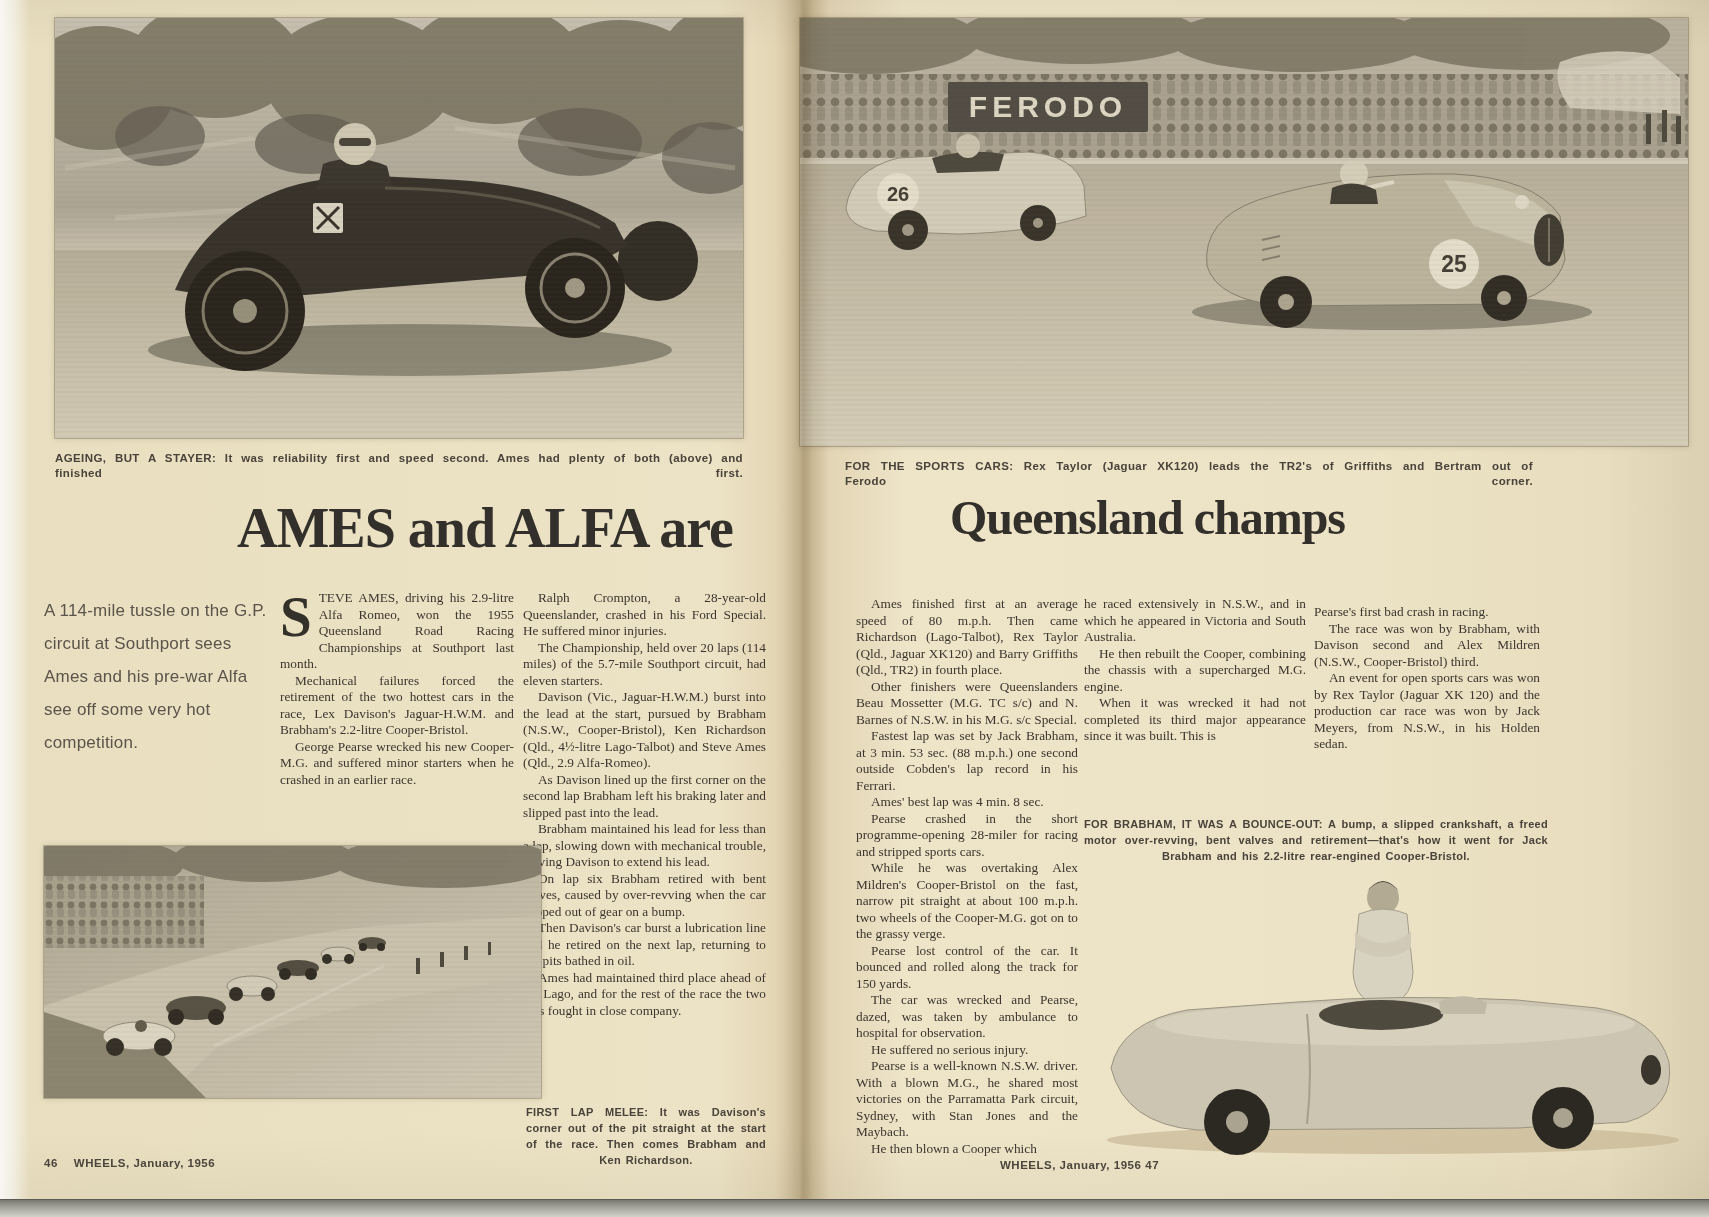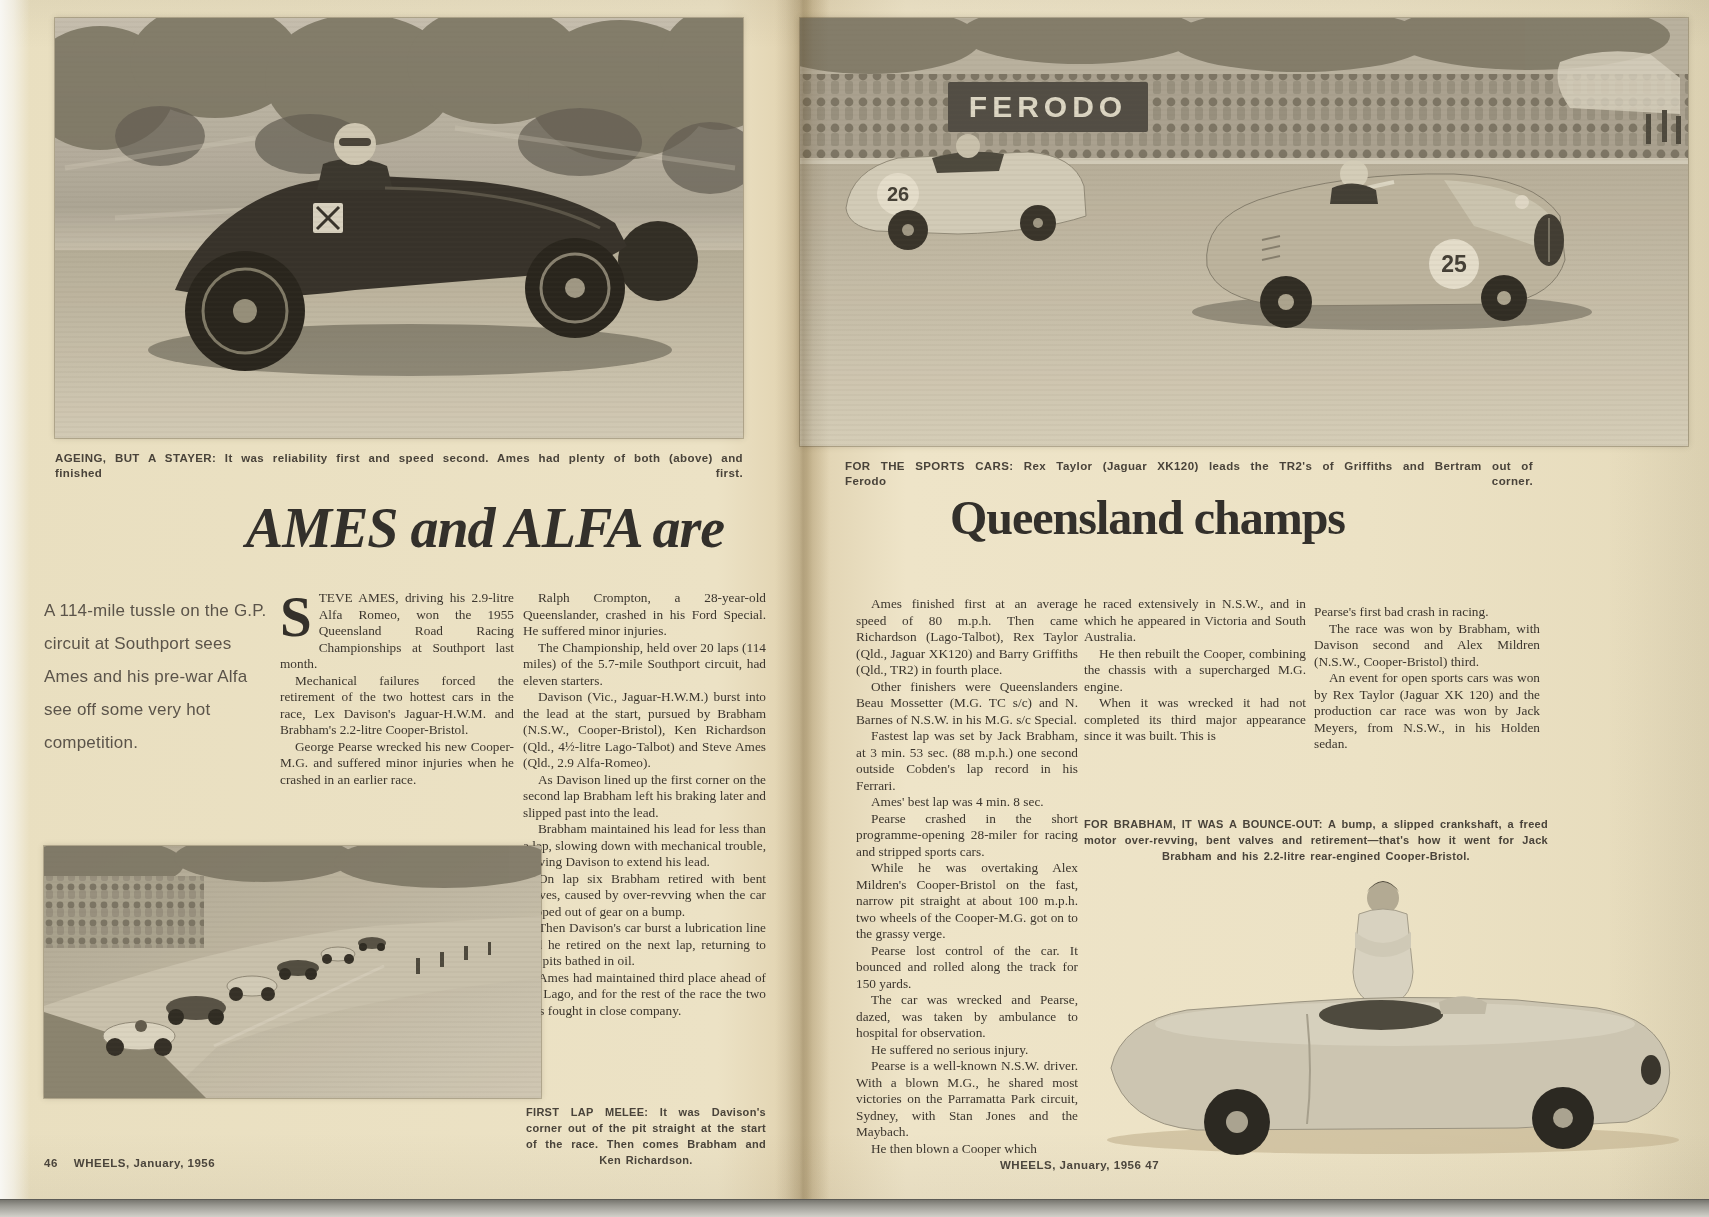--- a/index.html
+++ b/index.html
@@ -140,28 +140,28 @@
         <circle cx="190" cy="293" r="12" fill="#8f8976"></circle>
         <circle cx="520" cy="270" r="50" fill="#16140f"></circle>
         <circle cx="520" cy="270" r="34" fill="none" stroke="#9a9482" stroke-width="3" opacity=".8"></circle>
         <circle cx="520" cy="270" r="10" fill="#9a9482"></circle>
       </g>
     </svg>
   </div>
 
   <div class="photo-caption" style="left:55px;top:451px;width:688px;">AGEING, BUT A STAYER: It was reliability first and speed second. Ames had plenty of both (above) and finished first.</div>
 
-  <div class="headline" style="left:205px;top:496px;width:560px;font-size:56px;font-style:italic;">AMES and ALFA are</div>
+  <div class="headline" style="left:205px;top:496px;width:560px;font-size:56px;">AMES and ALFA are</div>
 
   <div class="intro" style="left:44px;top:594px;width:230px;">A 114-mile tussle on the G.P. circuit at Southport sees Ames and his pre-war Alfa see off some very hot competition.</div>
 
   <div class="col" style="left:280px;top:590px;width:234px;">
     <p class="npi"><span class="dropcap">S</span><span>TEVE AMES, driving his 2.9-litre Alfa Romeo, won the 1955 Queensland Road Racing Championships at Southport last month.</span></p>
     <p>Mechanical failures forced the retirement of the two hottest cars in the race, Lex Davison's Jaguar-H.W.M. and Brabham's 2.2-litre Cooper-Bristol.</p>
-    <p>George Pearse wrecked his new Cooper-M.G. and suffered minor injuries when he crashed in an earlier race.</p>
+    <p>George Pearse wrecked his new Cooper-M.G. and suffered minor starters when he crashed in an earlier race.</p>
   </div>
 
   <div class="col" style="left:523px;top:590px;width:243px;">
     <p>Ralph Crompton, a 28-year-old Queenslander, crashed in his Ford Special. He suffered minor injuries.</p>
     <p>The Championship, held over 20 laps (114 miles) of the 5.7-mile Southport circuit, had eleven starters.</p>
     <p>Davison (Vic., Jaguar-H.W.M.) burst into the lead at the start, pursued by Brabham (N.S.W., Cooper-Bristol), Ken Richardson (Qld., 4½-litre Lago-Talbot) and Steve Ames (Qld., 2.9 Alfa-Romeo).</p>
     <p>As Davison lined up the first corner on the second lap Brabham left his braking later and slipped past into the lead.</p>
     <p>Brabham maintained his lead for less than a lap, slowing down with mechanical trouble, leaving Davison to extend his lead.</p>
     <p>On lap six Brabham retired with bent valves, caused by over-revving when the car slipped out of gear on a bump.</p>
     <p>Then Davison's car burst a lubrication line and he retired on the next lap, returning to the pits bathed in oil.</p>

